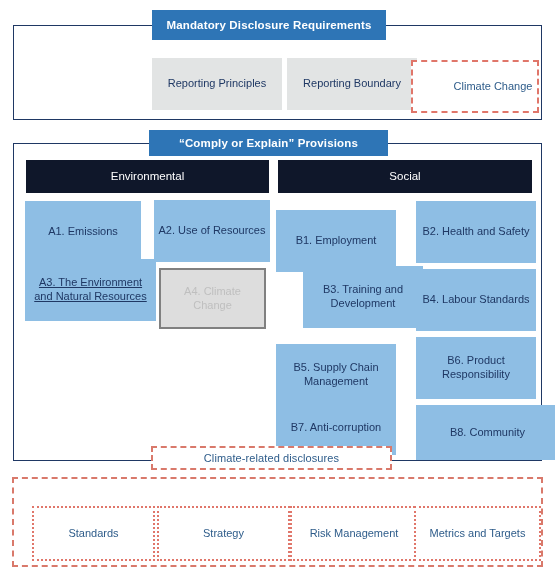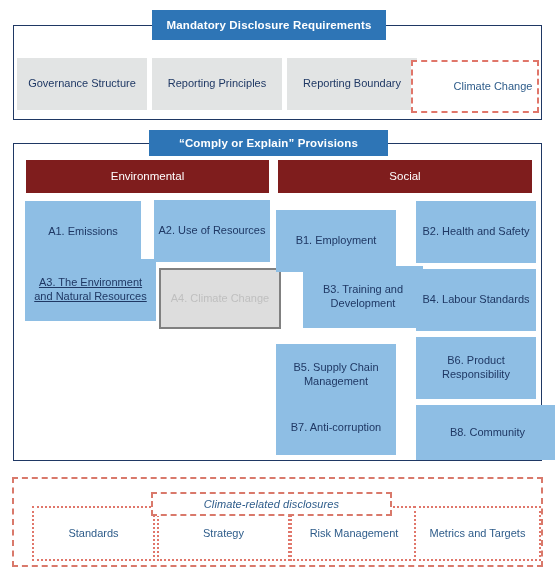--- a/index.html
+++ b/index.html
@@ -80,21 +80,21 @@
     background: #ffffff;
     color: #2E5C8A;
     border: 2.4px dashed #E0766A;
     padding-left: 40px;
   }
   .box-blue {
     background: #8EBEE4;
     color: #1F3864;
   }
   .box-header-blue {
-    background: #7f1d1d;
+    background: #0f172a;
     color: #ffffff;
     font-size: 11.5px;
   }
   .box-disabled {
     background: #DDDDDD;
     color: #BFBFBF;
     border: 2px solid #808080;
   }
   .box-dotted-red {
     background: #ffffff;
@@ -104,21 +104,20 @@
 </style>
 </head>
 <body>
 
 <div class="stage">
 
   <div class="panel panel-solid" style="left:13px; top:25px; width:529px; height:95px;"></div>
 
   <div class="title-chip" style="left:152px; top:10px; width:234px; height:30px;">Mandatory Disclosure Requirements</div>
 
-  <div class="box box-grey" style="left:17px; top:58px; width:130px; height:52px;">Governance Structure</div>
 
   <div class="box box-grey" style="left:152px; top:58px; width:130px; height:52px;">Reporting Principles</div>
 
   <div class="box box-grey" style="left:287px; top:58px; width:130px; height:52px;">Reporting Boundary</div>
 
   <div class="box box-dashed-red" style="left:411px; top:60px; width:128px; height:53px;">Climate Change</div>
 
   <div class="panel panel-solid" style="left:13px; top:143px; width:529px; height:318px;"></div>
 
   <div class="title-chip" style="left:149px; top:130px; width:239px; height:26px;">“Comply or Explain” Provisions</div>
@@ -126,41 +125,41 @@
   <div class="box box-header-blue" style="left:26px; top:160px; width:243px; height:33px;">Environmental</div>
 
   <div class="box box-header-blue" style="left:278px; top:160px; width:254px; height:33px;">Social</div>
 
   <div class="box box-blue" style="left:25px; top:201px; width:116px; height:62px;">A1. Emissions</div>
 
   <div class="box box-blue" style="left:154px; top:200px; width:116px; height:62px;">A2. Use of Resources</div>
 
   <div class="box box-blue" style="left:25px; top:259px; width:131px; height:62px;text-decoration:underline;">A3. The Environment and Natural Resources</div>
 
-  <div class="box box-disabled" style="left:159px; top:268px; width:122px; height:61px;text-align:center;">A4. Climate Change</div>
+  <div class="box box-disabled" style="left:159px; top:268px; width:107px; height:61px;text-align:center;">A4. Climate Change</div>
 
   <div class="box box-blue" style="left:276px; top:210px; width:120px; height:62px;">B1. Employment</div>
 
   <div class="box box-blue" style="left:276px; top:266px; width:120px; height:62px;margin-left:27px;">B3. Training and Development</div>
 
   <div class="box box-blue" style="left:276px; top:333px; width:120px; height:62px;margin-top:11px;">B5. Supply Chain Management</div>
 
   <div class="box box-blue" style="left:276px; top:400px; width:120px; height:55px;">B7. Anti-corruption</div>
 
   <div class="box box-blue" style="left:416px; top:201px; width:120px; height:62px;">B2. Health and Safety</div>
 
   <div class="box box-blue" style="left:416px; top:269px; width:120px; height:62px;">B4. Labour Standards</div>
 
   <div class="box box-blue" style="left:416px; top:337px; width:120px; height:62px;">B6. Product Responsibility</div>
 
   <div class="box box-blue" style="left:416px; top:405px; width:143px; height:55px;">B8. Community</div>
 
   <div class="panel panel-dashed" style="left:12px; top:477px; width:531px; height:90px;"></div>
 
-  <div class="title-chip title-chip-dashed" style="left:151px; top:492px; width:241px; height:24px;font-style:italic;">Climate-related disclosures</div>
+  <div class="title-chip title-chip-dashed" style="left:151px; top:446px; width:241px; height:24px;">Climate-related disclosures</div>
 
   <div class="box box-dotted-red" style="left:32px; top:506px; width:123px; height:55px;">Standards</div>
 
   <div class="box box-dotted-red" style="left:157px; top:506px; width:133px; height:55px;">Strategy</div>
 
   <div class="box box-dotted-red" style="left:290px; top:506px; width:128px; height:55px;">Risk Management</div>
 
   <div class="box box-dotted-red" style="left:414px; top:506px; width:127px; height:55px;">Metrics and Targets</div>
 
 </div>

